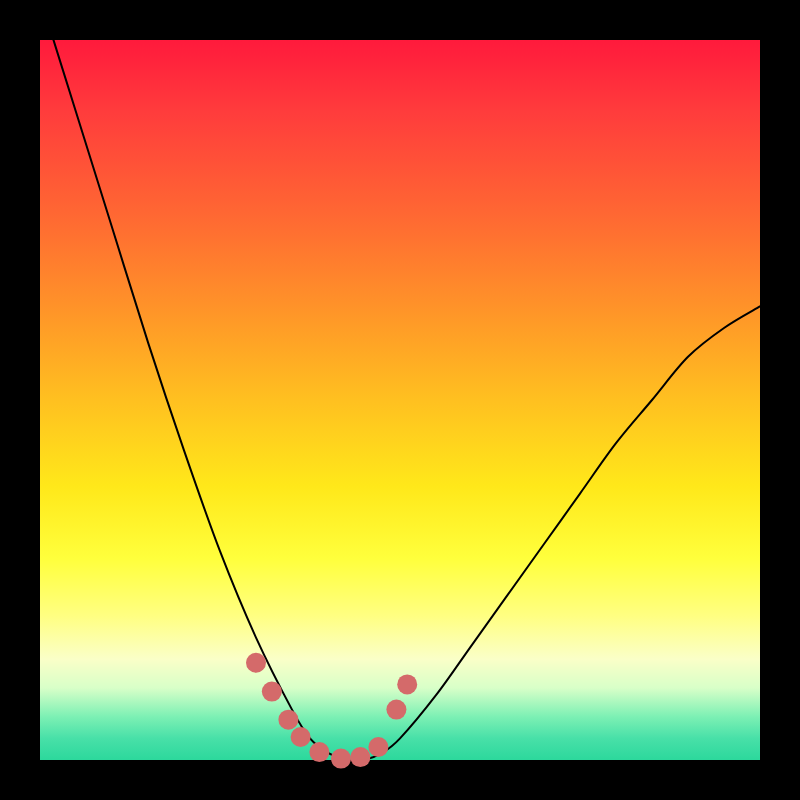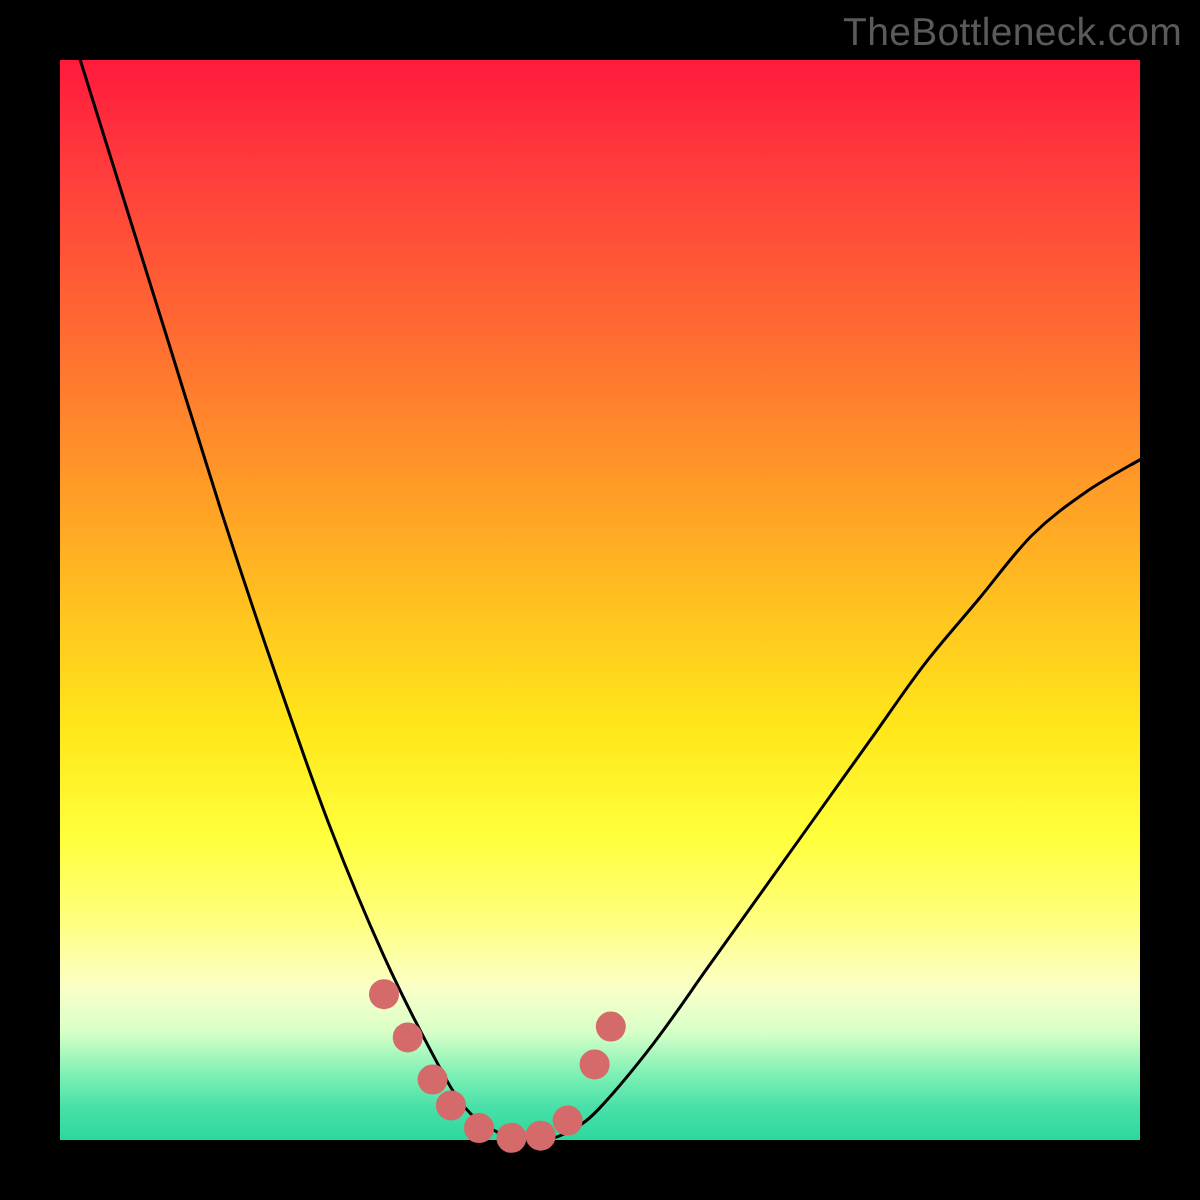--- a/index.html
+++ b/index.html
@@ -71,14 +71,13 @@
         <circle cx="260.64" cy="696.96" r="10" fill="#d46a6a"></circle>
         <circle cx="279.36" cy="712.08" r="10" fill="#d46a6a"></circle>
         <circle cx="300.96" cy="718.56" r="10" fill="#d46a6a"></circle>
         <circle cx="320.4" cy="717.12" r="10" fill="#d46a6a"></circle>
         <circle cx="338.4" cy="707.04" r="10" fill="#d46a6a"></circle>
         <circle cx="356.4" cy="669.6" r="10" fill="#d46a6a"></circle>
         <circle cx="367.2" cy="644.4" r="10" fill="#d46a6a"></circle>
       </g>
   </svg>
 
-  <div class="watermark">TheBottleneck.com</div>
 </div>
 
 </body></html>

